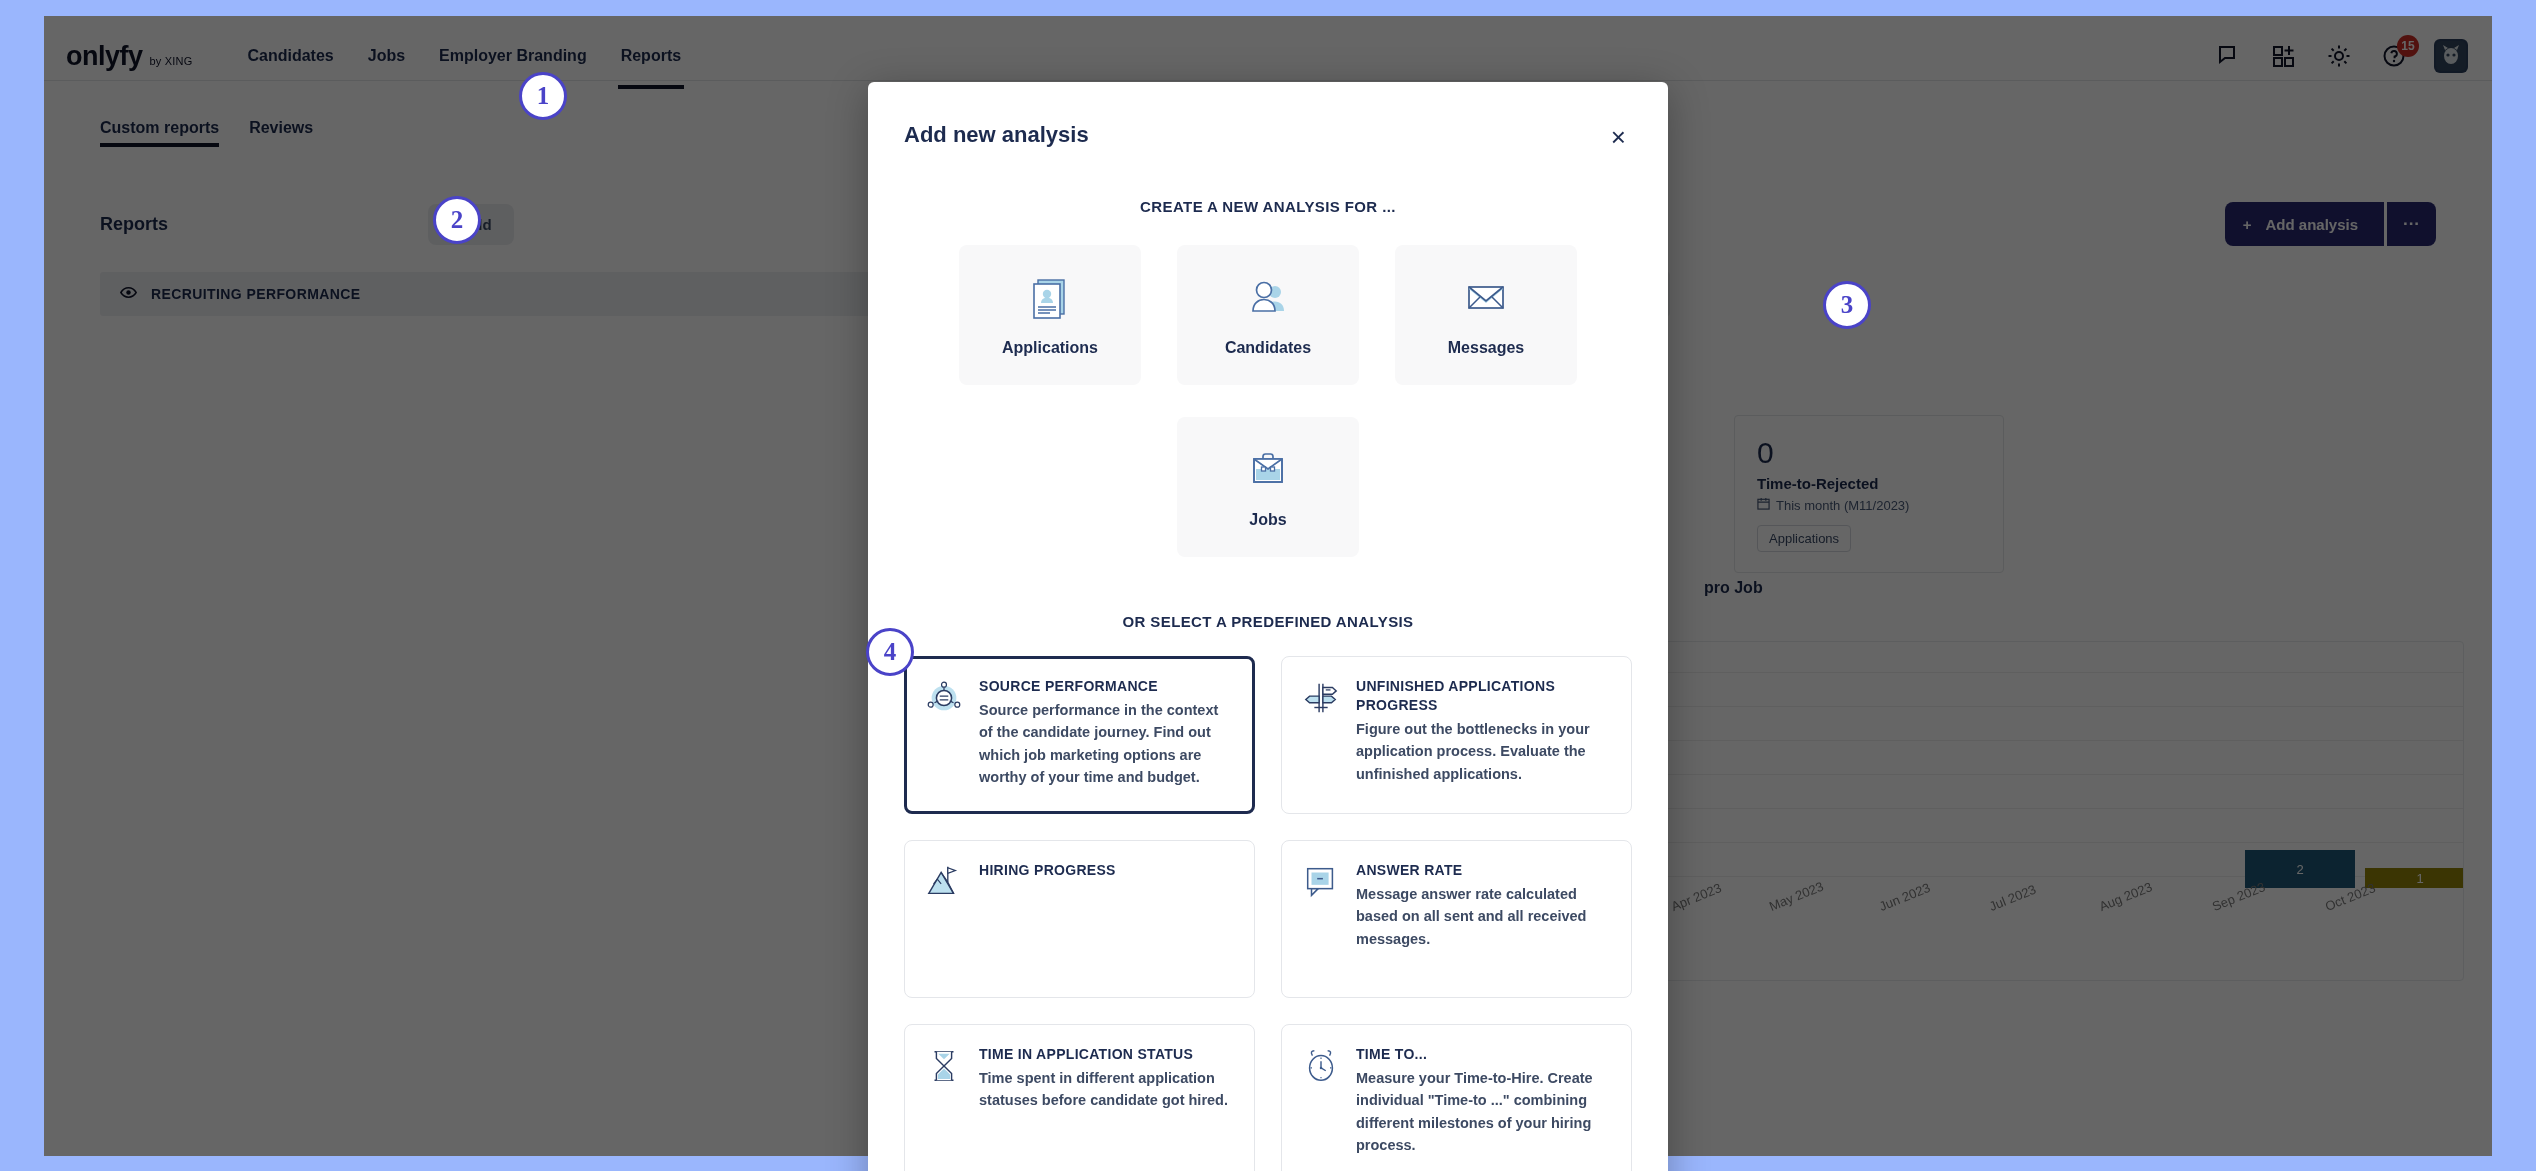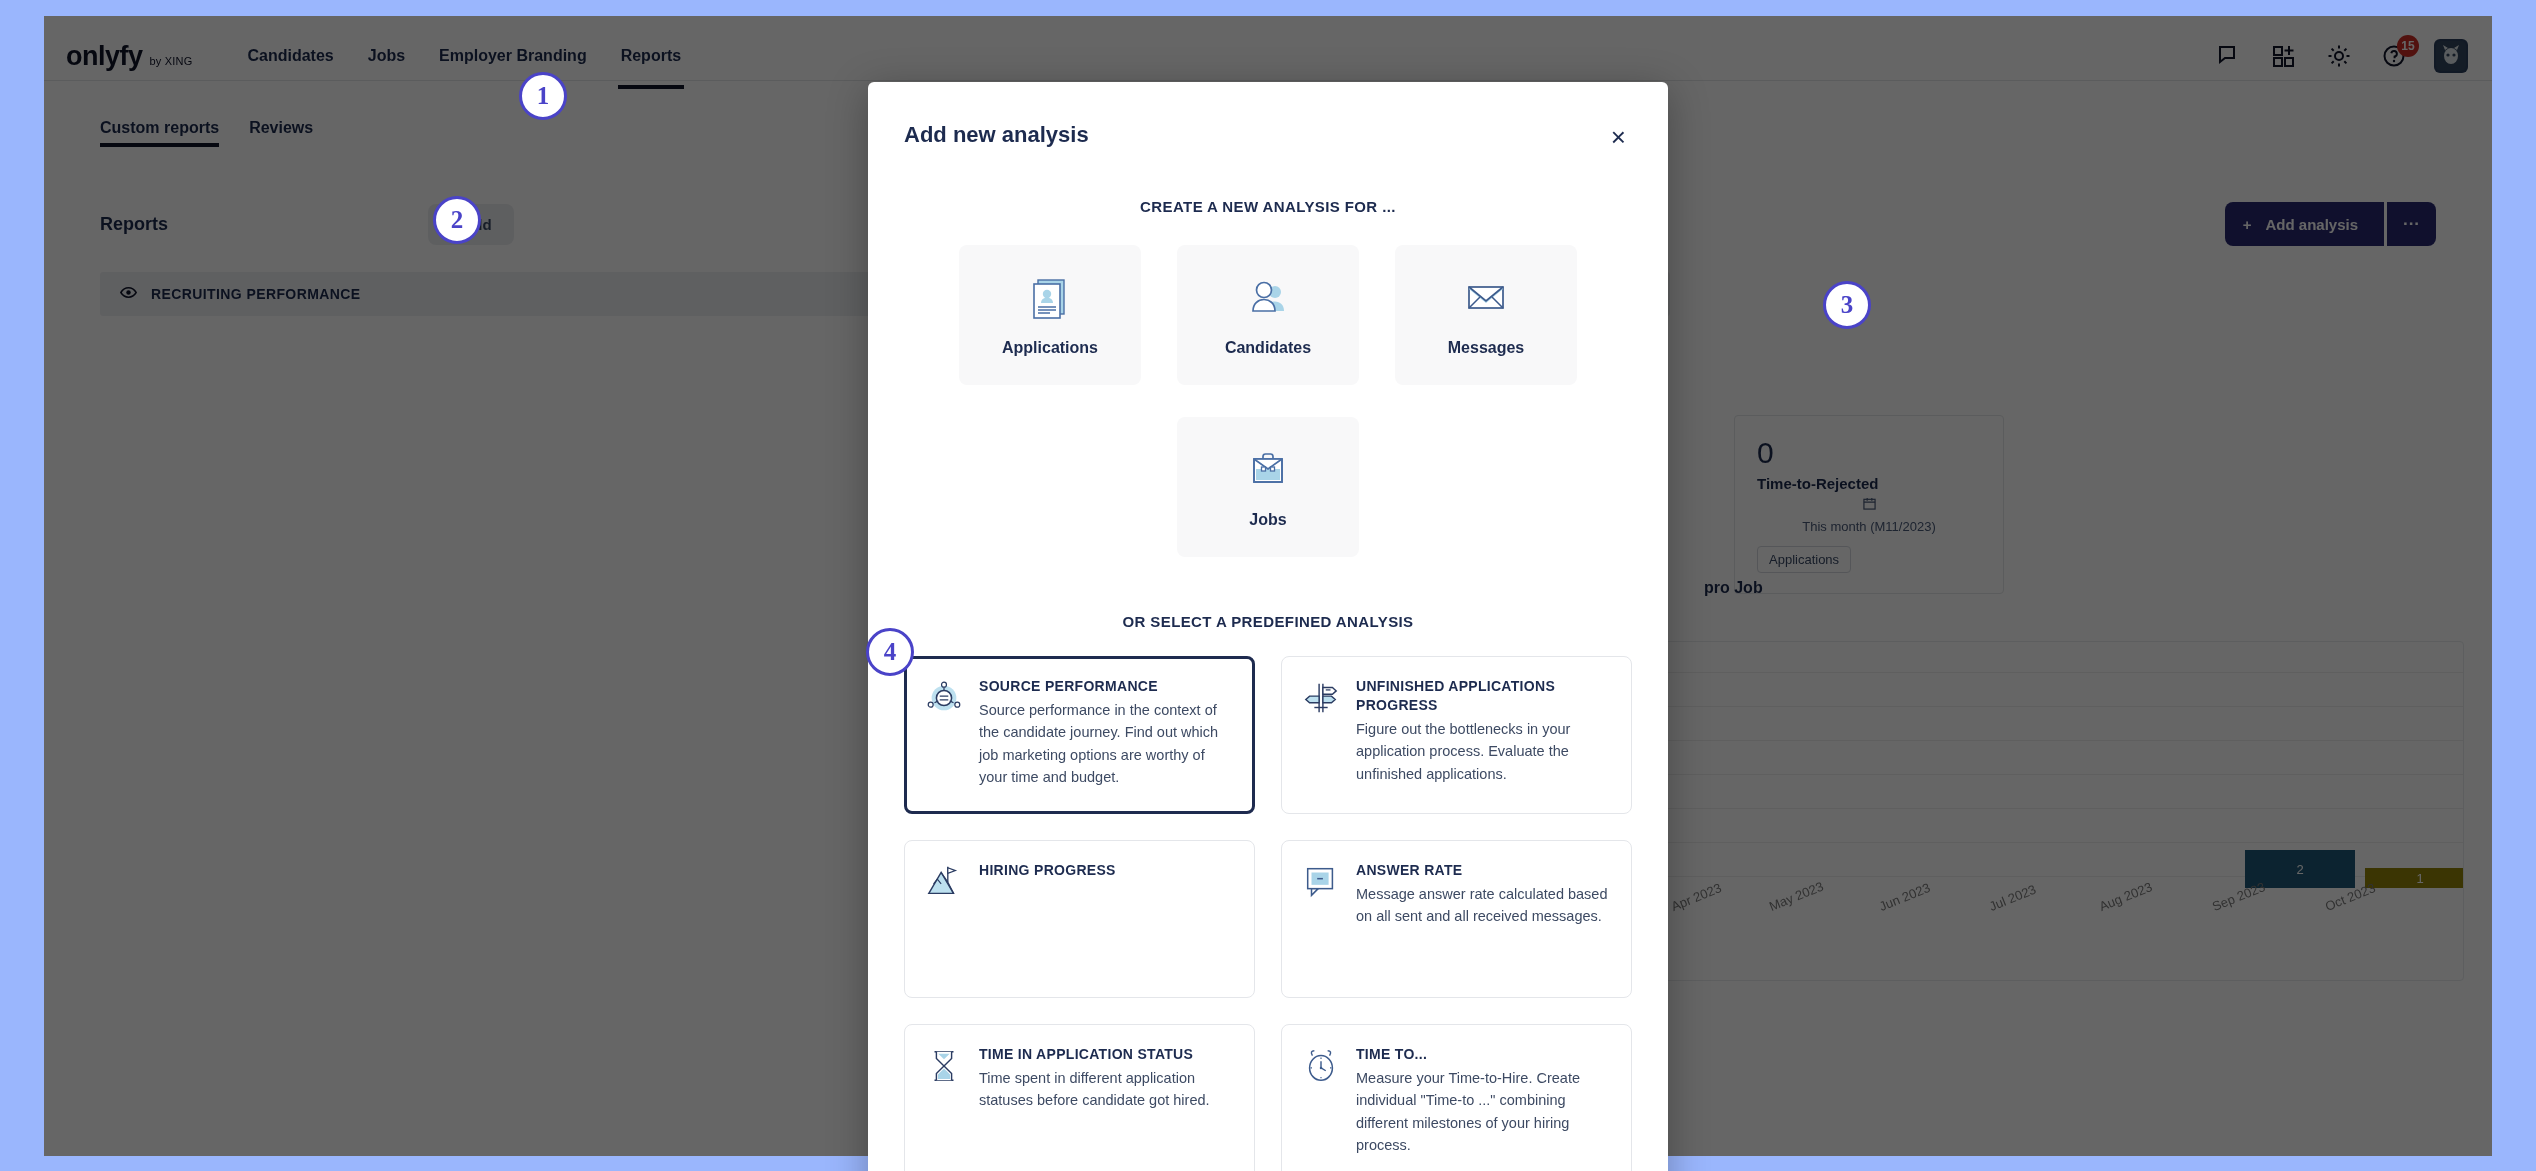--- a/index.html
+++ b/index.html
@@ -109,21 +109,21 @@
   .report-bar-label { font-size: 14px; font-weight: 700; color: #1d2b4f; letter-spacing: .4px; }
 
   
   .kpi-card {
     position: absolute; left: 1690px; top: 334px;
     width: 270px; padding: 20px 22px;
     background: #fff; border: 1px solid #e3e5e8; border-radius: 4px;
   }
   .kpi-value { font-size: 30px; color: #1d2b4f; font-weight: 400; line-height: 1.1; }
   .kpi-label { font-size: 15px; font-weight: 700; color: #1d2b4f; margin-top: 6px; }
-  .kpi-meta { font-size: 13px; color: #4a5a78; margin-top: 5px; display: flex; align-items: center; gap: 6px; flex-direction: column;}
+  .kpi-meta { font-size: 13px; color: #4a5a78; margin-top: 5px; display: flex; align-items: center; gap: 6px;}
   .kpi-chip {
     display: inline-block; margin-top: 12px; font-size: 13px; color: #3a4a66;
     border: 1px solid #d4d8de; border-radius: 4px; padding: 5px 11px;
   }
   .sub-title { position: absolute; left: 1660px; top: 498px; font-size: 16px; font-weight: 700; color: #1d2b4f; }
 
   
   .bg-chart {
     position: absolute; left: 1620px; top: 560px;
     width: 800px; height: 340px;
@@ -188,21 +188,21 @@
   .predef-card.selected {
     border: 3px solid #1e2b4f;
     padding: 18px 33px 20px 18px;
   }
   .predef-ico { flex: 0 0 38px; padding-top: 2px; }
   .predef-title {
     font-size: 14px; font-weight: 700; color: #1d2b4f;
     letter-spacing: .3px; line-height: 1.35;
   }
   .predef-desc {
-    font-size: 14.5px; color: #3d4a63; line-height: 1.55; margin-top: 3px;
+    font-size: 14.5px; color: #3d4a63; line-height: 1.55; margin-top: 3px; font-weight: bold;
   }
 
   
   .step {
     position: absolute; z-index: 90;
     width: 48px; height: 48px; border-radius: 50%;
     background: #fff; border: 3px solid #4a43c8;
     display: flex; align-items: center; justify-content: center;
     font-size: 25px; font-weight: 700; color: #4a43c8;
     font-family: "Liberation Serif", serif;

